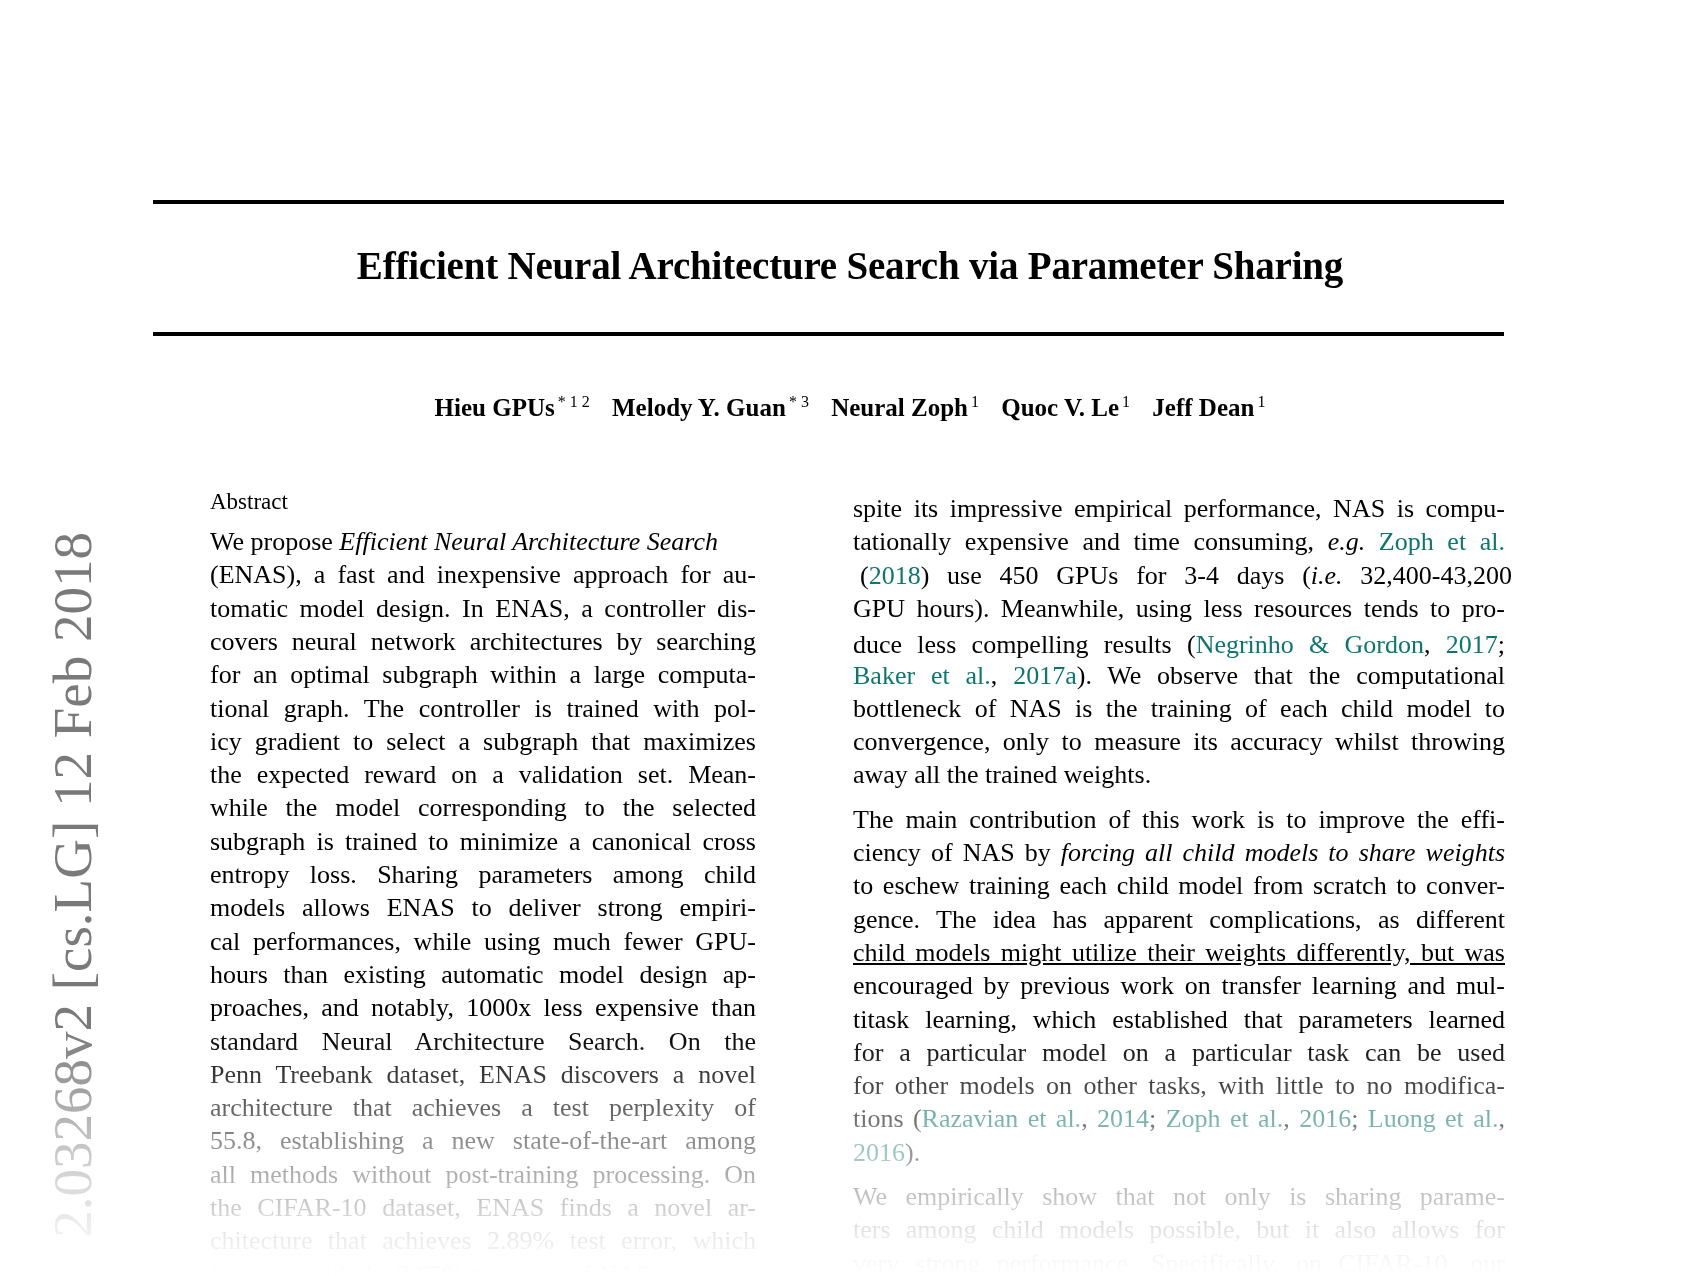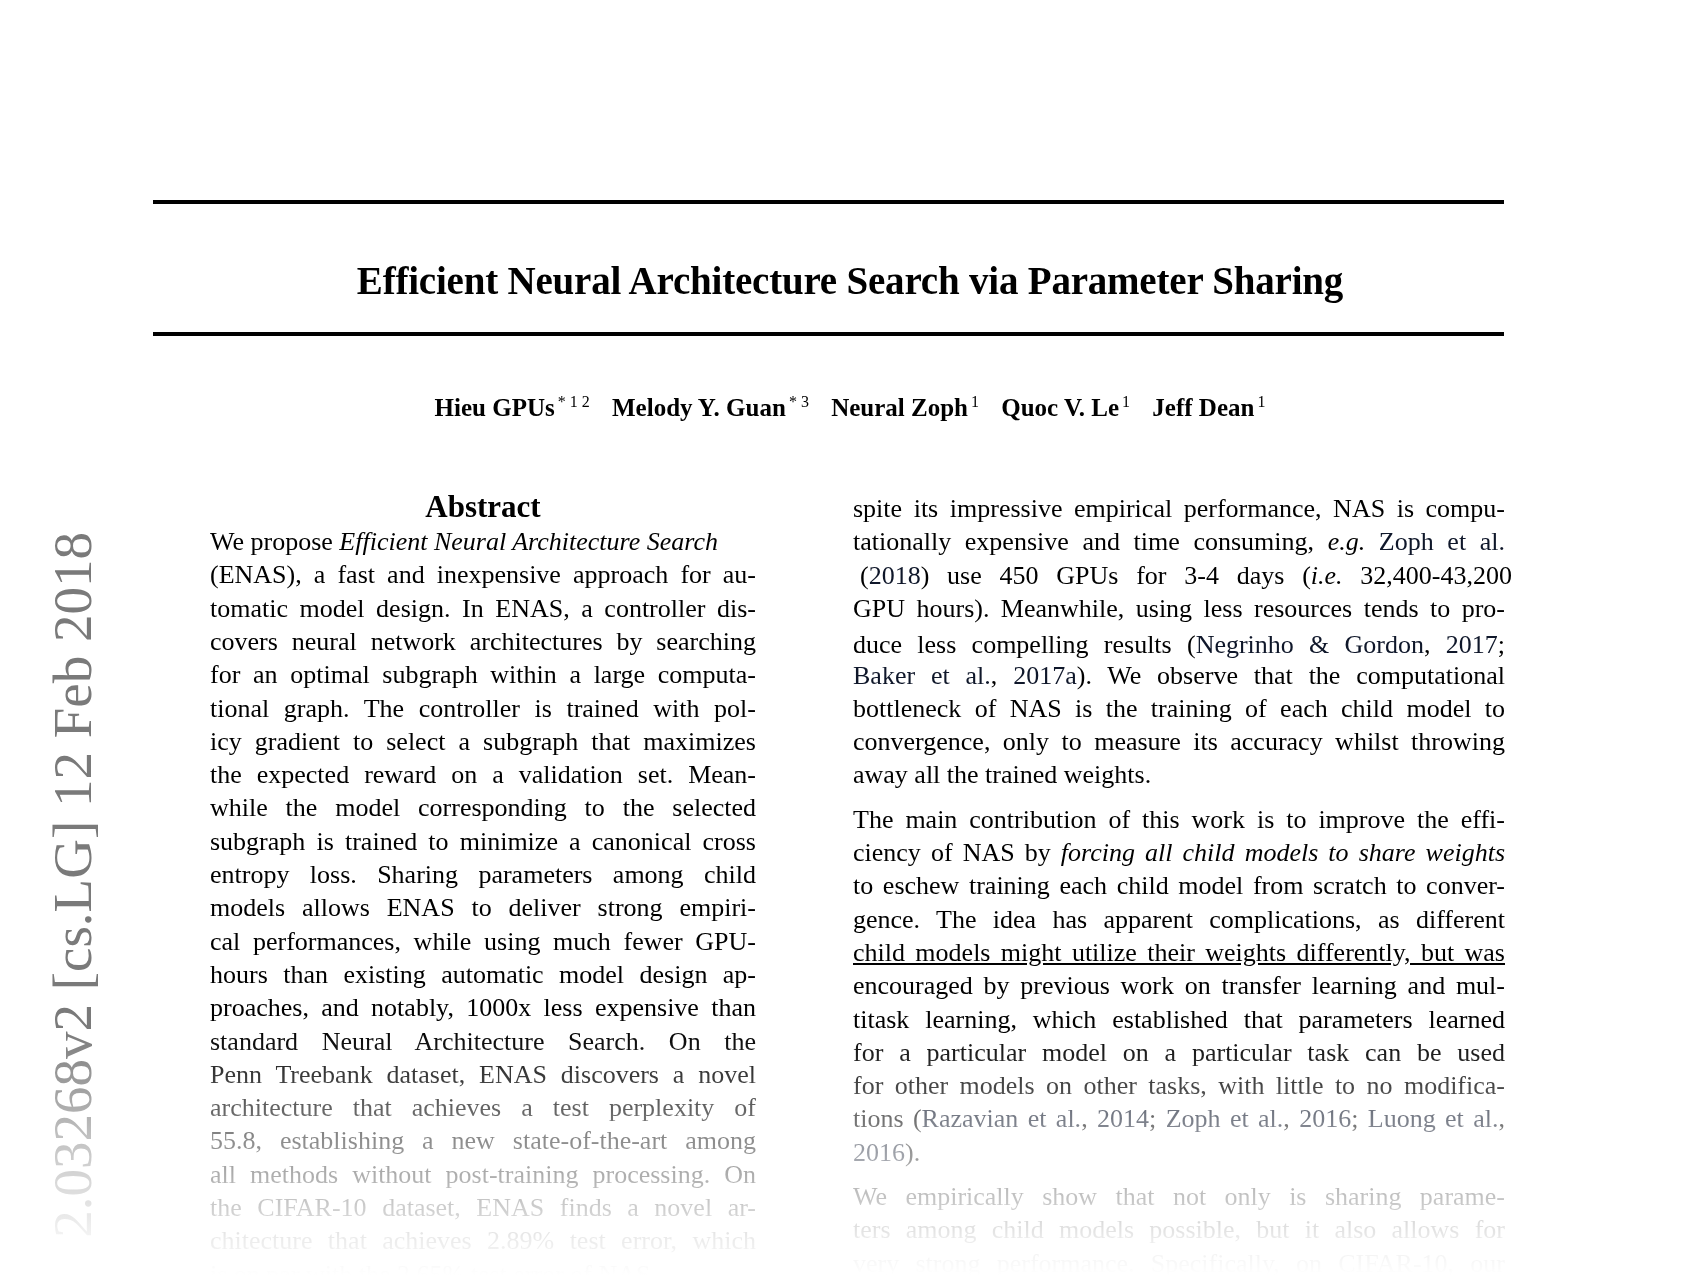--- a/index.html
+++ b/index.html
@@ -1,34 +1,34 @@
 <!DOCTYPE html>
 <html><head>
 <meta charset="utf-8">
 <style>
   html, body { margin:0; padding:0; background:#ffffff; }
   body { width:1700px; height:1275px; position:relative; overflow:hidden;
          font-family:"Liberation Serif","DejaVu Serif",serif; color:#000; }
   .rule { position:absolute; left:153px; width:1351px; height:4px; background:#000; }
-  .title { position:absolute; left:0; width:1700px; top:258px; text-align:center;
+  .title { position:absolute; left:0; width:1700px; top:243px; text-align:center;
            font-weight:bold; font-size:39px; letter-spacing:-0.2px; }
   .authors { position:absolute; left:0; width:1700px; top:393px; text-align:center;
              font-weight:bold; font-size:25px; }
   .authors .author { margin:0 8px; }
   .authors sup { font-weight:normal; font-size:16px; vertical-align:9px; margin-left:3px; }
-  .abstract-heading { position:absolute; left:210px; width:546px; top:489px; text-align:center;
-             font-weight:bold; font-size:31px; }
+  .abstract-heading { position:absolute; left:210px; width:546px; top:489px; text-align:left;
+             font-weight:normal; font-size:23px; }
   .col { position:absolute; font-size:26px; }
   .col-left { left:210px; width:546px; }
   .col-right { left:853px; width:652px; }
   .line { position:absolute; left:0; width:100%; height:33px; line-height:33px;
           white-space:nowrap; text-align:justify; text-align-last:justify; }
   .line.last { text-align-last:left; }
   .line i { font-style:italic; }
-  .link { color:#0f172a; }
+  .link { color:#0f766e; }
   .stamp { position:absolute; left:48px; top:532px; width:50px; height:760px; }
   .stamp-text { position:absolute; left:50%; top:0; transform-origin:0 0;
           transform:rotate(-90deg) translate(-100%, -50%);
           white-space:nowrap; font-size:55px; color:#7a7a7a; line-height:50px; }
   .fade { position:absolute; left:0; top:1030px; width:1700px; height:245px;
           background:linear-gradient(to bottom, rgba(255,255,255,0) 0%, rgba(255,255,255,0.55) 45%, rgba(255,255,255,0.92) 85%, rgba(255,255,255,1) 100%);
           pointer-events:none; }
 </style>
 </head>
 <body>

